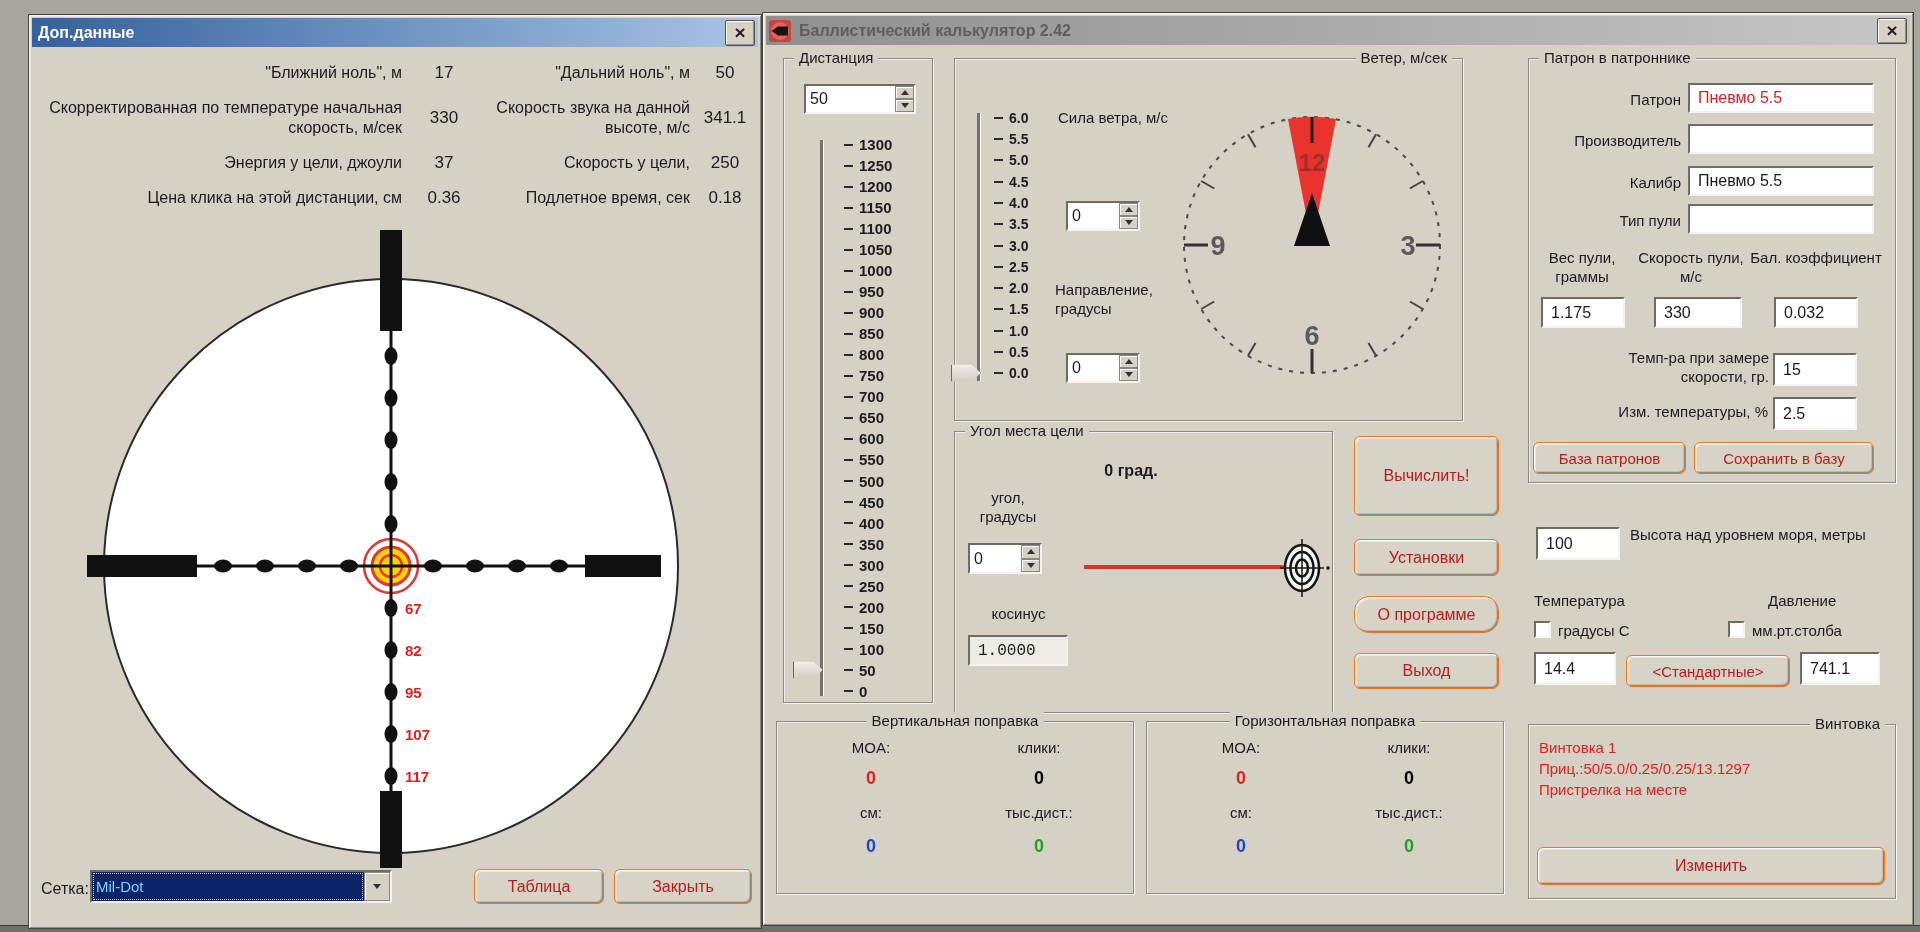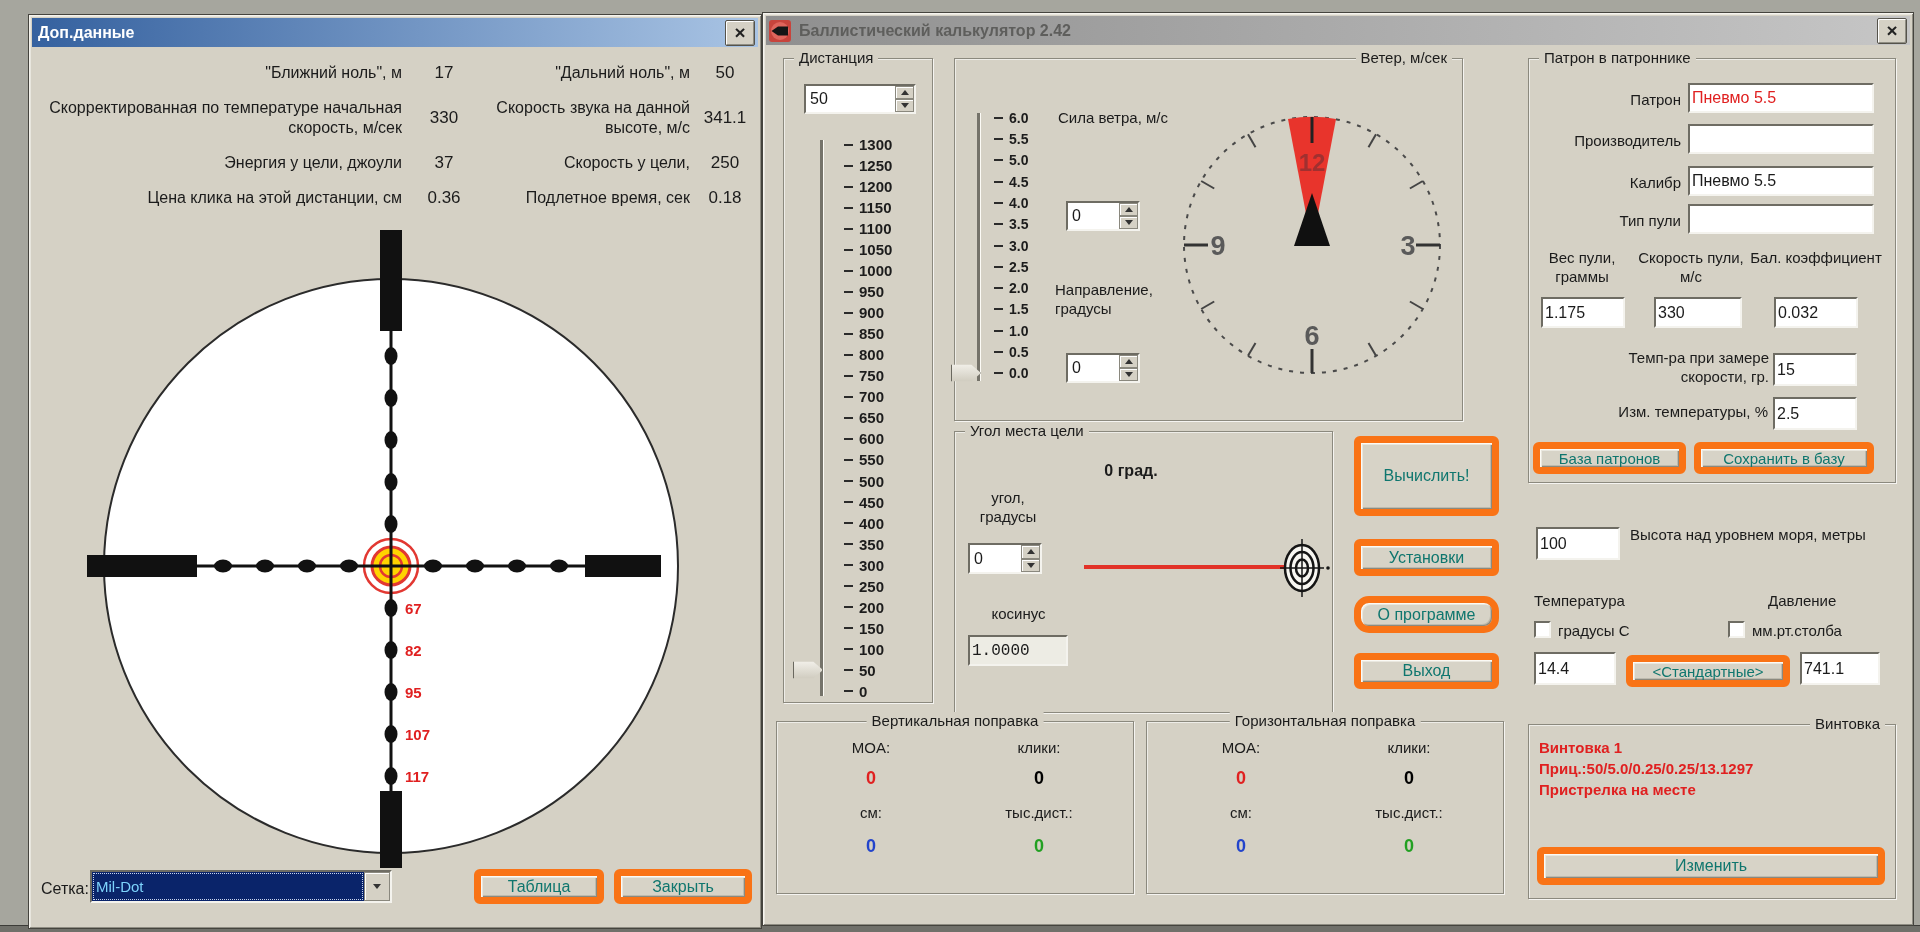--- a/index.html
+++ b/index.html
@@ -22,28 +22,28 @@
 
   .client{position:absolute;left:3px;right:3px;top:32px;bottom:3px;}
 
   
   .group{position:absolute;border:1px solid #8b897e;box-shadow:1px 1px 0 rgba(255,255,255,.75), inset 1px 1px 0 rgba(255,255,255,.6);}
   .legend{position:absolute;top:-10px;left:10px;background:#d5d1c5;padding:0 5px;font-size:15px;white-space:nowrap;}
   .legend.right{left:auto;right:10px;}
 
   
   .field{background:#fff;border:2px solid;border-color:#6e6c63 #f4f3ee #f4f3ee #6e6c63;
-         font-size:16px;display:flex;align-items:center;padding:0 2px;box-sizing:border-box;position:absolute;}
+         font-size:16px;display:flex;align-items:center;padding:0 8px;box-sizing:border-box;position:absolute;}
   .field.red{color:#e02020;}
   .field.ro{background:#edece4;}
 
   
-  .btn{position:absolute;background:#d7d3c7;border:7px solid #f97316;border-radius:6px;
+  .btn{position:absolute;background:#d7d3c7;border:1px solid #f97316;border-radius:6px;
        box-shadow:inset 1px 1px 0 #fbfaf5, inset 2px 2px 0 #e9e7df, inset -1px -1px 0 #8b897e, inset -2px -2px 0 #bdbaae;
-       font-size:16px;display:flex;align-items:center;justify-content:center;box-sizing:border-box;color:#0f766e;}
+       font-size:16px;display:flex;align-items:center;justify-content:center;box-sizing:border-box;color:#b91c1c;}
 
   
   .spin{position:absolute;background:#fff;border:2px solid;border-color:#6e6c63 #f4f3ee #f4f3ee #6e6c63;
         display:flex;box-sizing:border-box;}
   .spin .val{flex:1;font-size:16px;display:flex;align-items:center;padding-left:4px;}
   .spin .sbtns{width:19px;display:flex;flex-direction:column;}
   .spin .sb{flex:1;background:#d5d1c5;border:1px solid #8a887e;box-shadow:inset 1px 1px 0 #fff;
             display:flex;align-items:center;justify-content:center;}
   .tri-up{width:0;height:0;border-left:4px solid transparent;border-right:4px solid transparent;border-bottom:5px solid #333;}
   .tri-down{width:0;height:0;border-left:4px solid transparent;border-right:4px solid transparent;border-top:5px solid #333;}
@@ -79,21 +79,21 @@
 
   
   .corrwrap{position:absolute;left:10px;top:676px;width:728px;height:173px;display:flex;gap:12px;}
   .corrbox{position:relative;flex:1;border:1px solid #8b897e;box-shadow:1px 1px 0 rgba(255,255,255,.75), inset 1px 1px 0 rgba(255,255,255,.6);}
   .corrbox .legend{left:50%;transform:translateX(-50%);}
   .corr-grid{position:absolute;left:10px;right:10px;top:12px;display:grid;grid-template-columns:1fr 1fr;grid-template-rows:26px 36px 32px 36px;align-items:center;justify-items:center;}
   .corr-grid .cl{font-size:15px;}
   .corr-grid .cv{font-size:18px;font-weight:bold;}
   .cv.red{color:#e02020;} .cv.blue{color:#2244cc;} .cv.green{color:#22a022;} .cv.black{color:#000;}
 
-  .riflelines{position:absolute;left:10px;top:12px;font-size:15px;color:#e02020;line-height:21px;white-space:nowrap;font-weight:bold;}
+  .riflelines{position:absolute;left:10px;top:12px;font-size:15px;color:#e02020;line-height:21px;white-space:nowrap;}
 </style>
 </head>
 <body>
 
 <div class="stage">
 
   <section class="win dop">
     <div class="titlebar tb-active">
       <span class="title">Доп.данные</span>
       <span class="xbtn">×</span>

